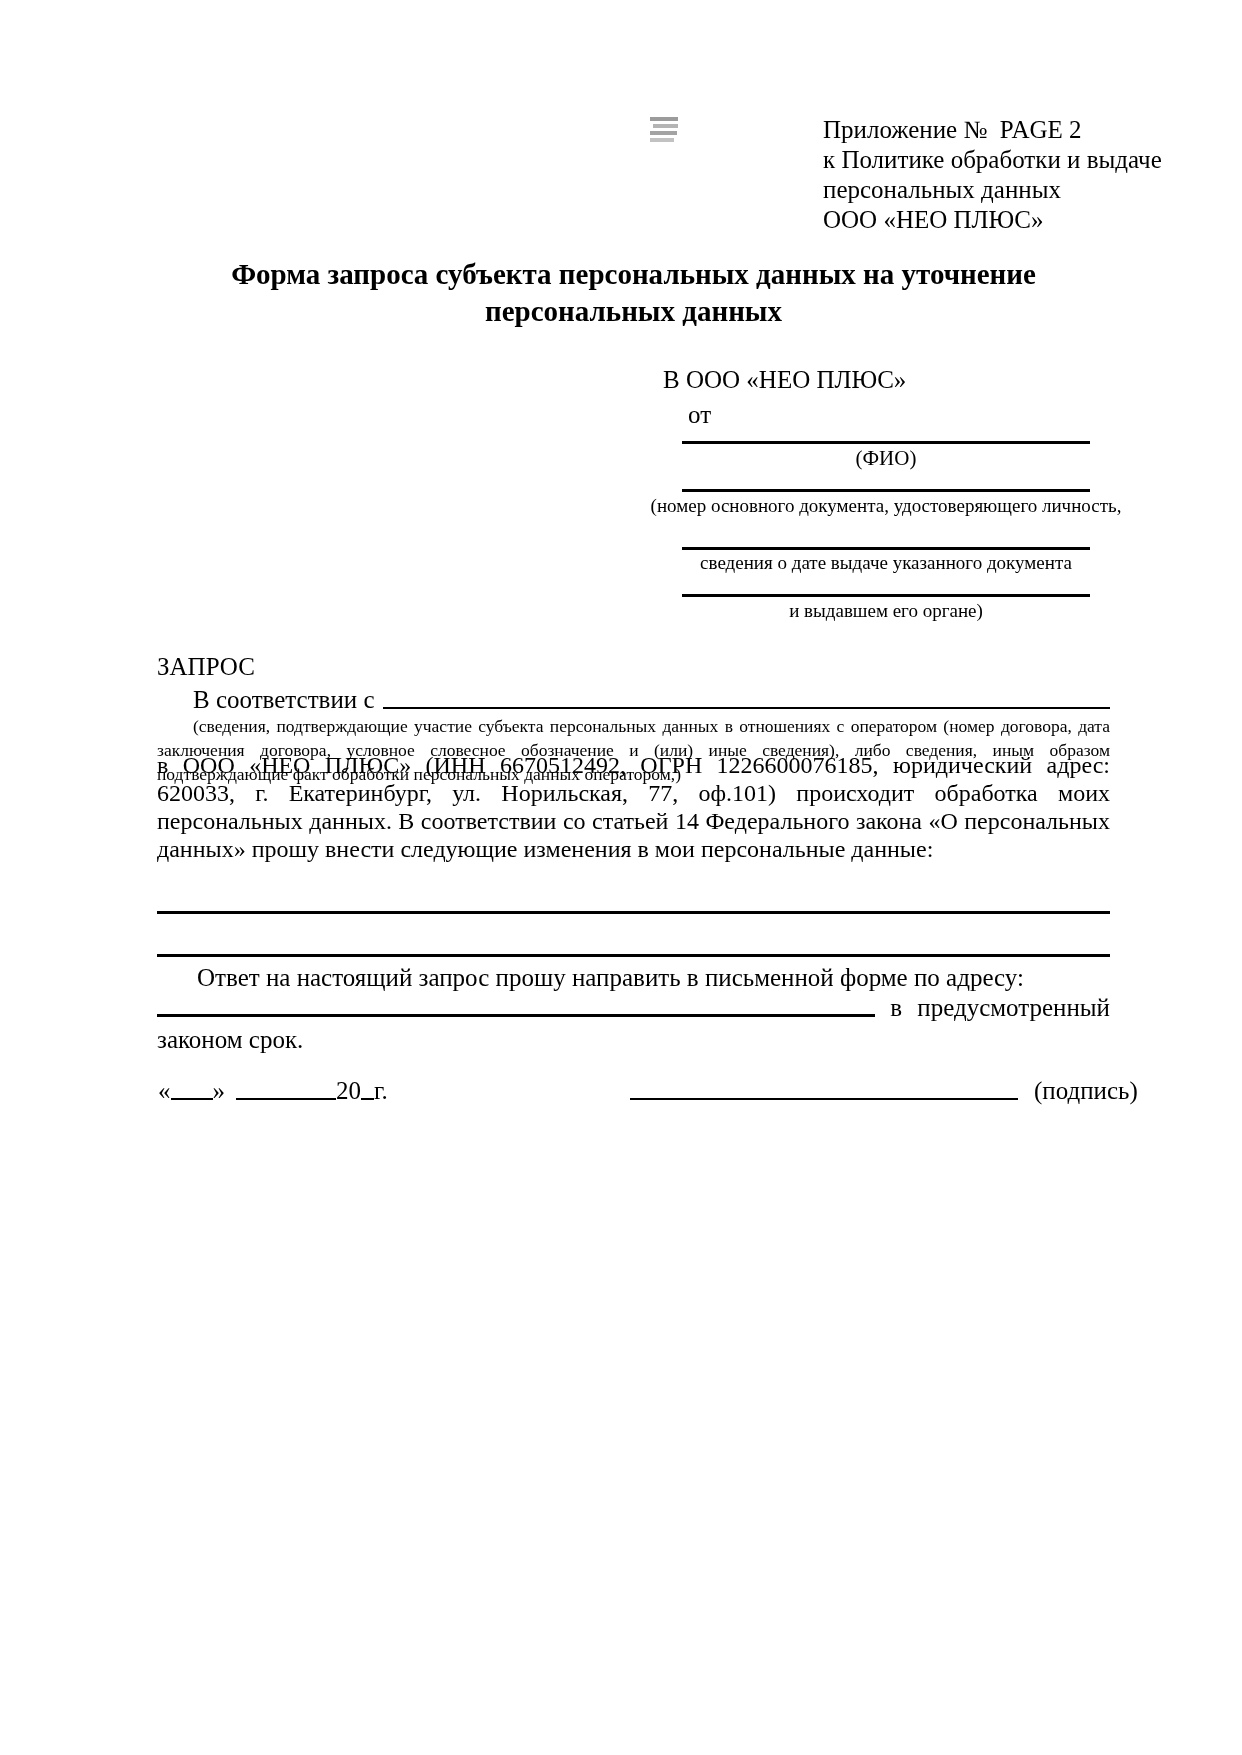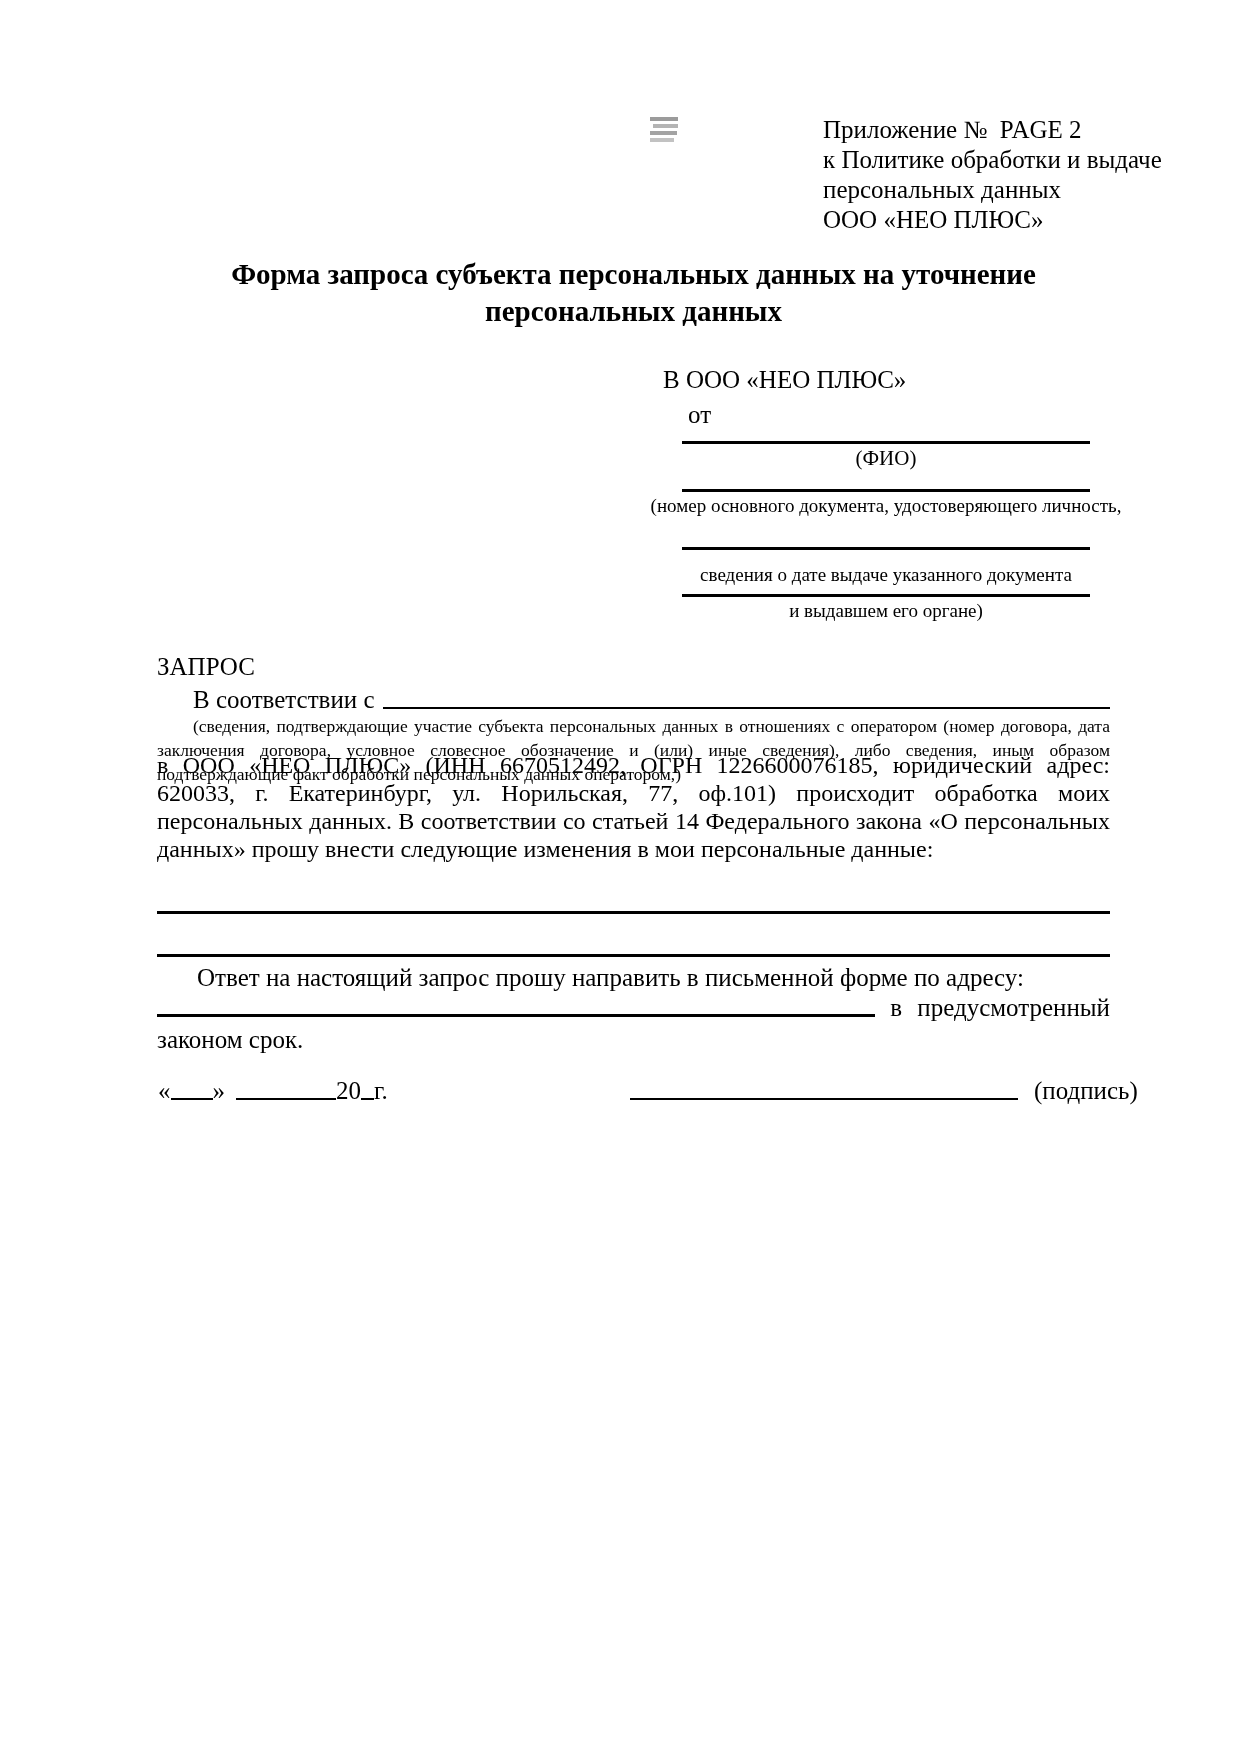--- a/index.html
+++ b/index.html
@@ -28,21 +28,21 @@
   #title { left:157px; top:256px; width:953px; text-align:center;
            font-weight:bold; font-size:29px; line-height:37px; }
 
   #to   { left:663px; top:366px; font-size:25px; }
   #from { left:688px; top:401px; font-size:25px; }
 
   .rule    { left:682px; width:408px; border-top:3px solid #000; height:0; }
   .r1 { top:441px; } .r2 { top:489px; } .r3 { top:547px; } .r4 { top:594px; }
   .cap  { left:682px; width:408px; display:flex; justify-content:center;
           white-space:nowrap; font-size:19px; }
-  .c1 { top:446px; font-size:21px; } .c2 { top:495px; } .c3 { top:564px;text-align:center; } .c4 { top:600px; }
+  .c1 { top:446px; font-size:21px; } .c2 { top:495px; } .c3 { top:552px;text-align:center; } .c4 { top:600px; }
 
   #zapros { left:157px; top:653px; width:953px; font-size:25px; }
 
   #accord { left:193px; top:686px; width:917px; display:flex;
             align-items:flex-end; font-size:25px; }
   #accord .fill { flex:1; border-bottom:2px solid #000; margin:0 0 5px 8px; height:0; }
 
   #fineprint { left:157px; top:714px; width:953px; font-size:17.5px;
                line-height:24px; text-align:justify; text-indent:36px; }
 

